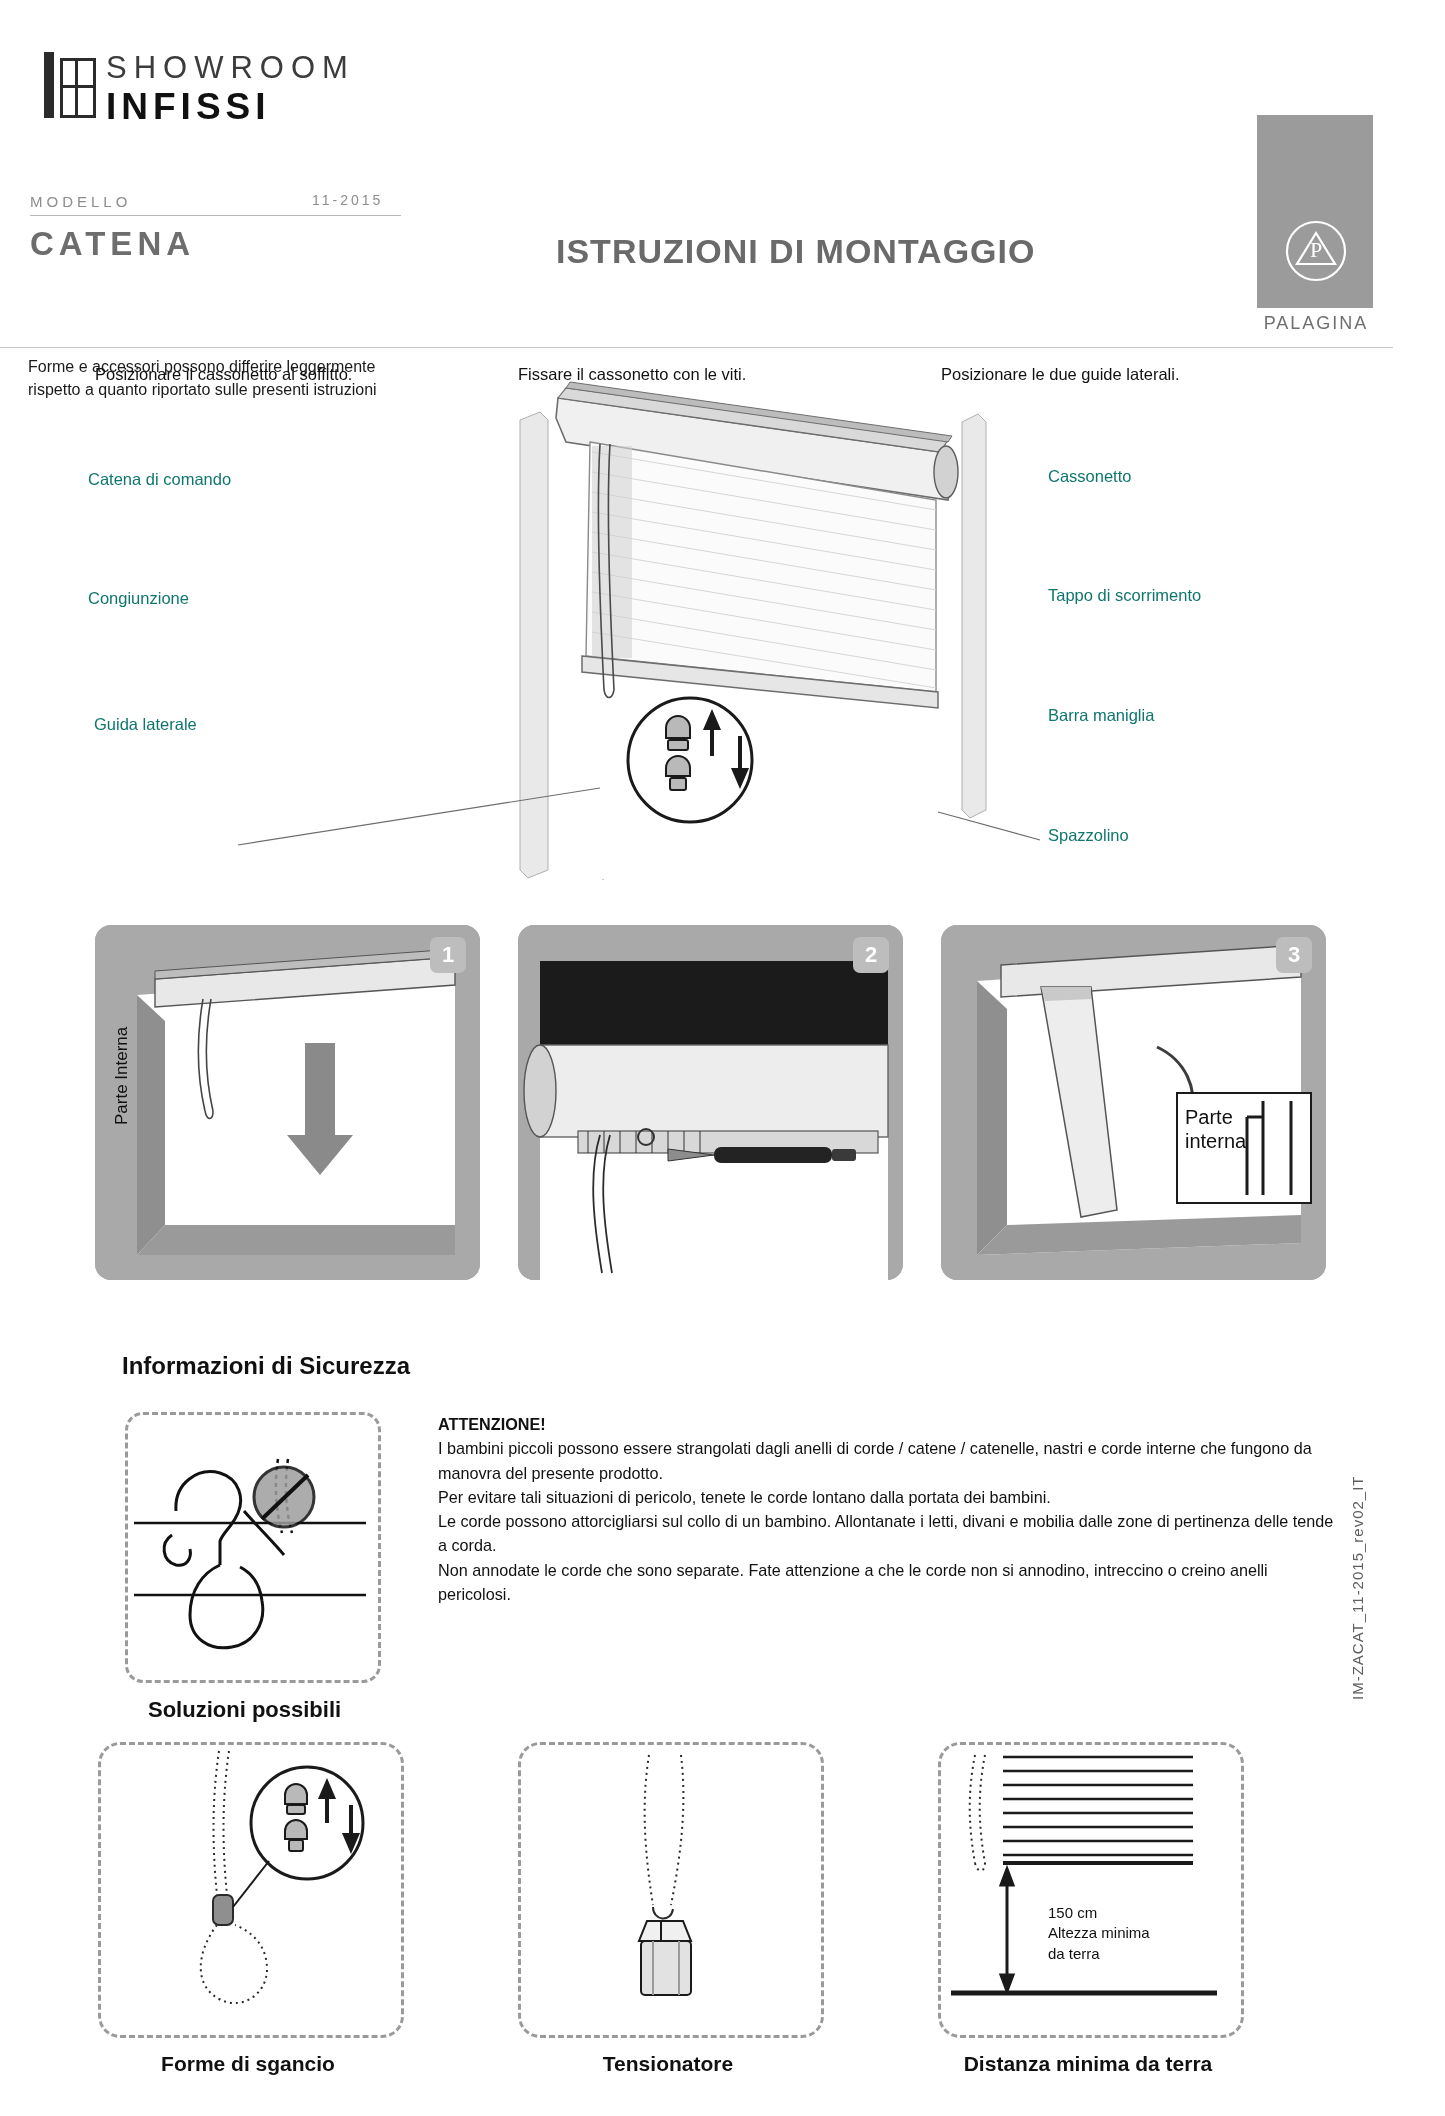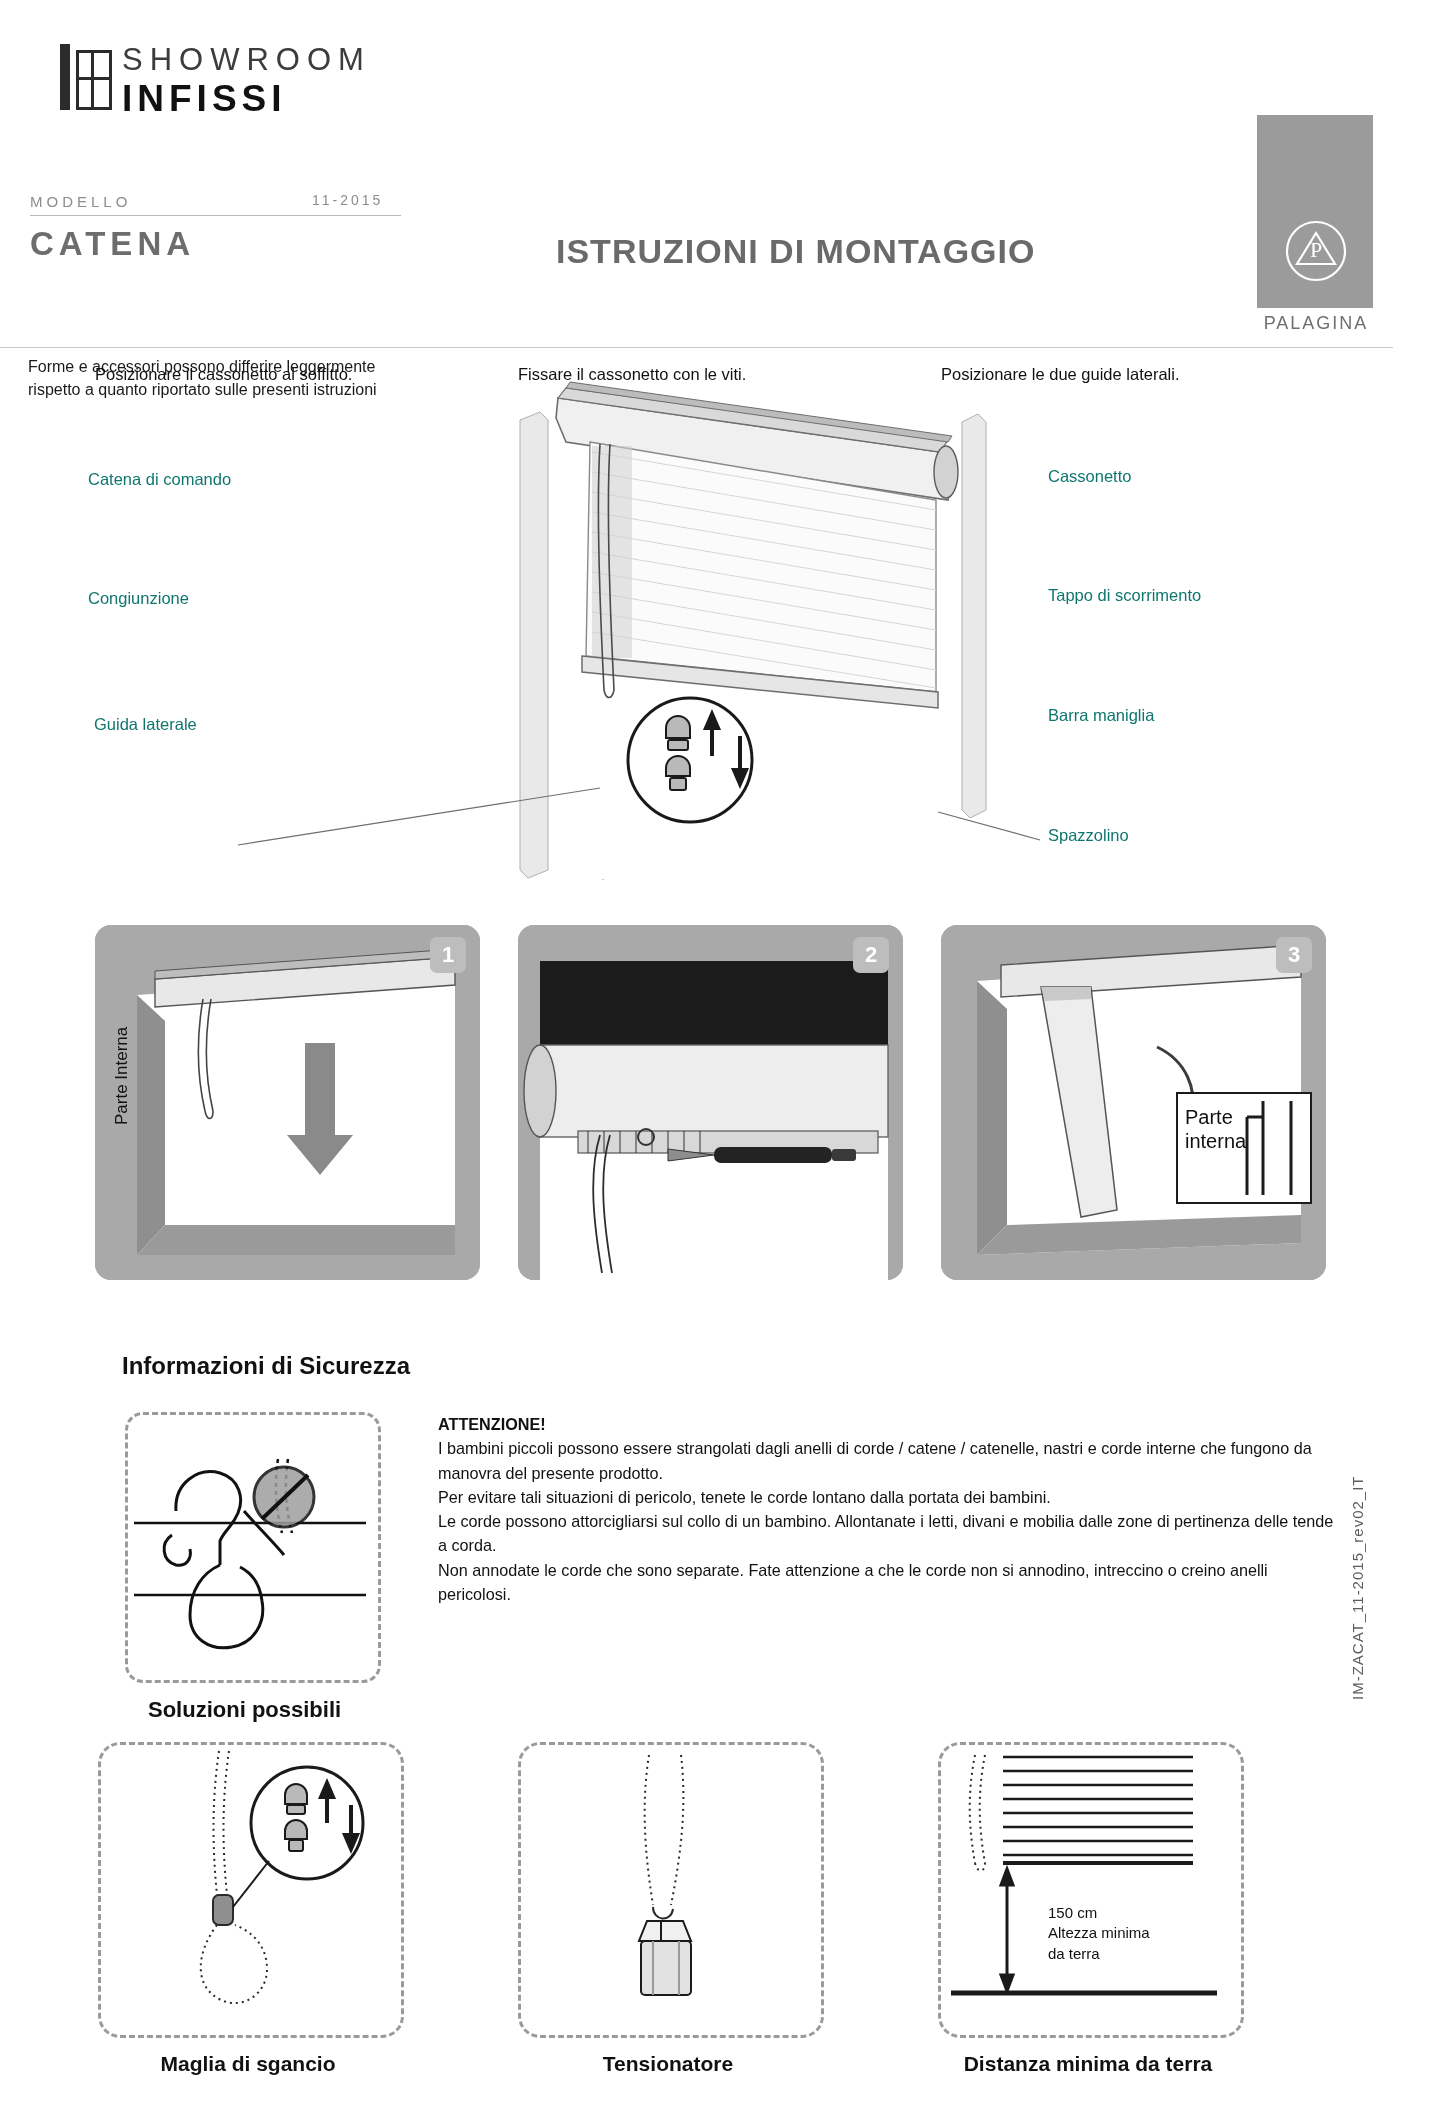--- a/index.html
+++ b/index.html
@@ -7,21 +7,21 @@
     width:1445px;height:2116px;
     background:#ffffff;
     font-family:"Liberation Sans", sans-serif;
     color:#1a1a1a;
     position:relative;
     overflow:hidden;
   }
   .page{position:relative;width:1445px;height:2116px;}
 
   
-  .logo-block{position:absolute;left:44px;top:38px;width:350px;height:90px;margin-left:16px;}
+  .logo-block{position:absolute;left:44px;top:46px;width:350px;height:90px;}
   .logo-mark{position:absolute;left:0;top:6px;width:46px;height:66px;}
   .logo-mark .bar{position:absolute;left:0;top:0;width:10px;height:66px;background:#2b2b2b;}
   .logo-mark .win{position:absolute;left:16px;top:6px;width:30px;height:54px;border:3px solid #2b2b2b;}
   .logo-mark .win:before{content:"";position:absolute;left:12px;top:0;width:3px;height:54px;background:#2b2b2b;}
   .logo-mark .win:after{content:"";position:absolute;left:0;top:24px;width:30px;height:3px;background:#2b2b2b;}
   .logo-showroom{position:absolute;left:62px;top:4px;font-size:31px;letter-spacing:7px;color:#3c3c3c;font-weight:400;}
   .logo-infissi{position:absolute;left:62px;top:40px;font-size:37px;letter-spacing:5px;color:#111;font-weight:bold;}
 
   .modello-label{position:absolute;left:30px;top:193px;font-size:15px;letter-spacing:4px;color:#8d8d8d;}
   .modello-date{position:absolute;left:312px;top:192px;font-size:14px;letter-spacing:3px;color:#8d8d8d;}
@@ -367,18 +367,18 @@
       </g>
     </svg>
   </div>
 
   <div class="dist-label">
     <span>150 cm</span><br>
     <span>Altezza minima</span><br>
     <span>da terra</span>
   </div>
 
-  <div class="sol-cap cap-s1">Maglia di sgancio</div>
+  <div class="sol-cap cap-s1">Forme di sgancio</div>
   <div class="sol-cap cap-s2">Tensionatore</div>
   <div class="sol-cap cap-s3">Distanza minima da terra</div>
 
   <div class="sidecode">IM-ZACAT_11-2015_rev02_IT</div>
 </div>
 
 </body></html>

